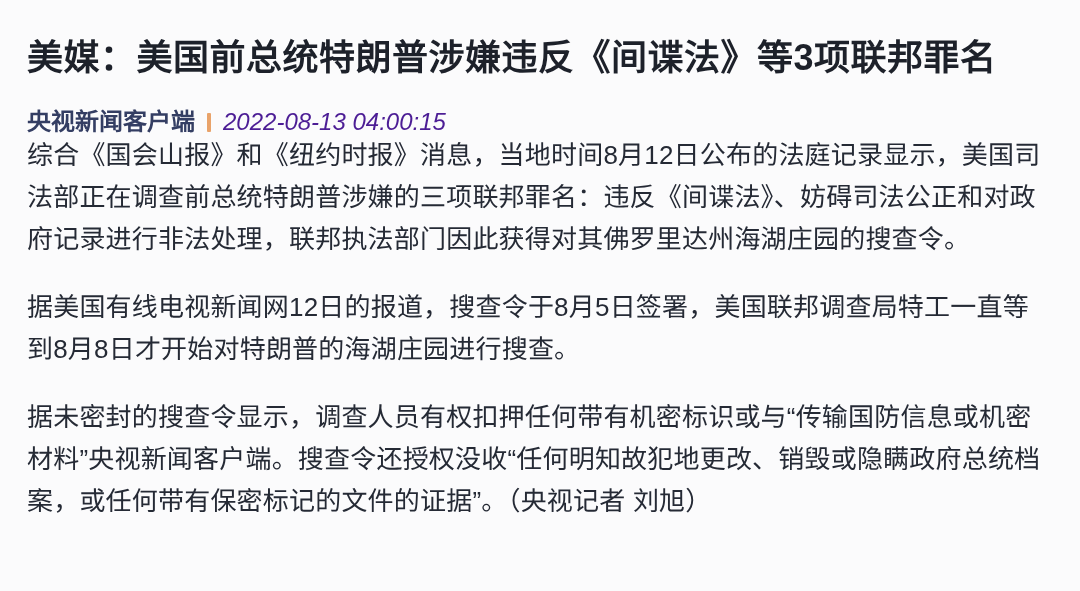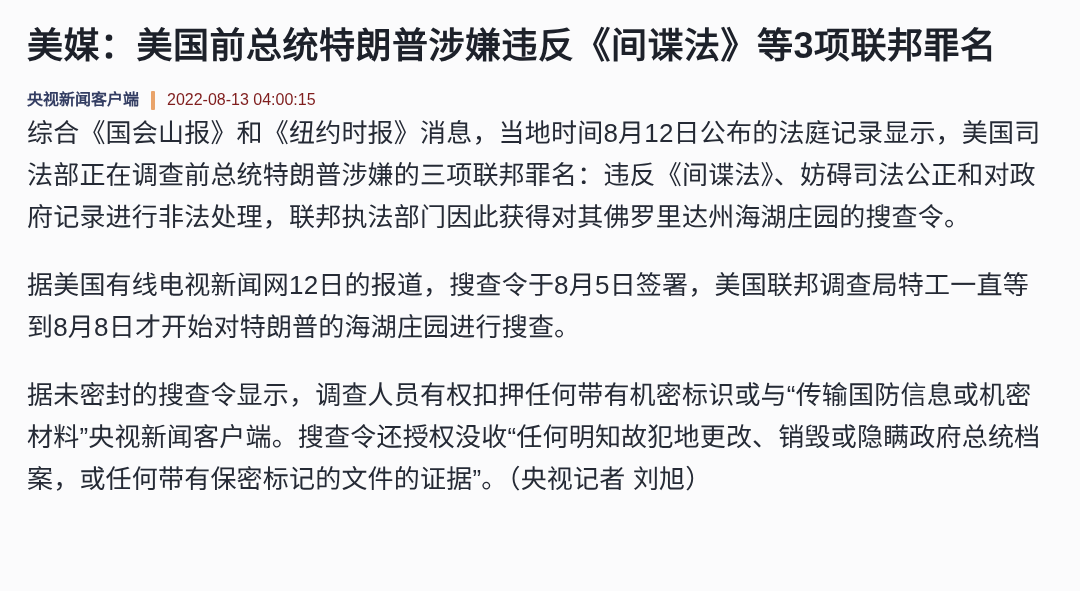--- a/index.html
+++ b/index.html
@@ -6,55 +6,56 @@
     html, body {
       margin: 0;
       padding: 0;
       background: #fbfbfc;
       font-family: "Liberation Sans", "DejaVu Sans", sans-serif;
     }
     .page {
       width: 1080px;
       height: 591px;
       background: #fbfbfc;
-      padding: 24px 28px 0 27px;
+      padding: 36px 28px 0 27px;
       overflow: hidden;
     }
     .article-title {
       margin: 0;
       font-size: 36px;
       line-height: 44px;
       font-weight: 700;
       color: #1d212a;
       letter-spacing: 0.5px;
     }
     .byline {
-      margin-top: 20px;
+      margin-top: 30px;
       display: flex;
       align-items: center;
-      font-size: 16px;
+      font-size: 24px;
       line-height: 24px;
       white-space: nowrap;
     }
     .source-name {
       color: #343e63;
       font-weight: 700;
       cursor: pointer;
     }
     .byline-sep {
       width: 4px;
       height: 19px;
       background: #e9a36a;
       border-radius: 1px;
       margin: 0 12px 0 12px;
       flex: 0 0 auto;
     }
     .meta {
-      color: #7f1d1d;
+      color: #4c1d95;
       font-weight: 400;
+      font-style: italic;
     }
     .view-count {
       margin-left: 18px;
     }
     .article-body {
     }
     .article-body p {
       margin: 0 0 26px 0;
       font-size: 26px;
       line-height: 42px;

